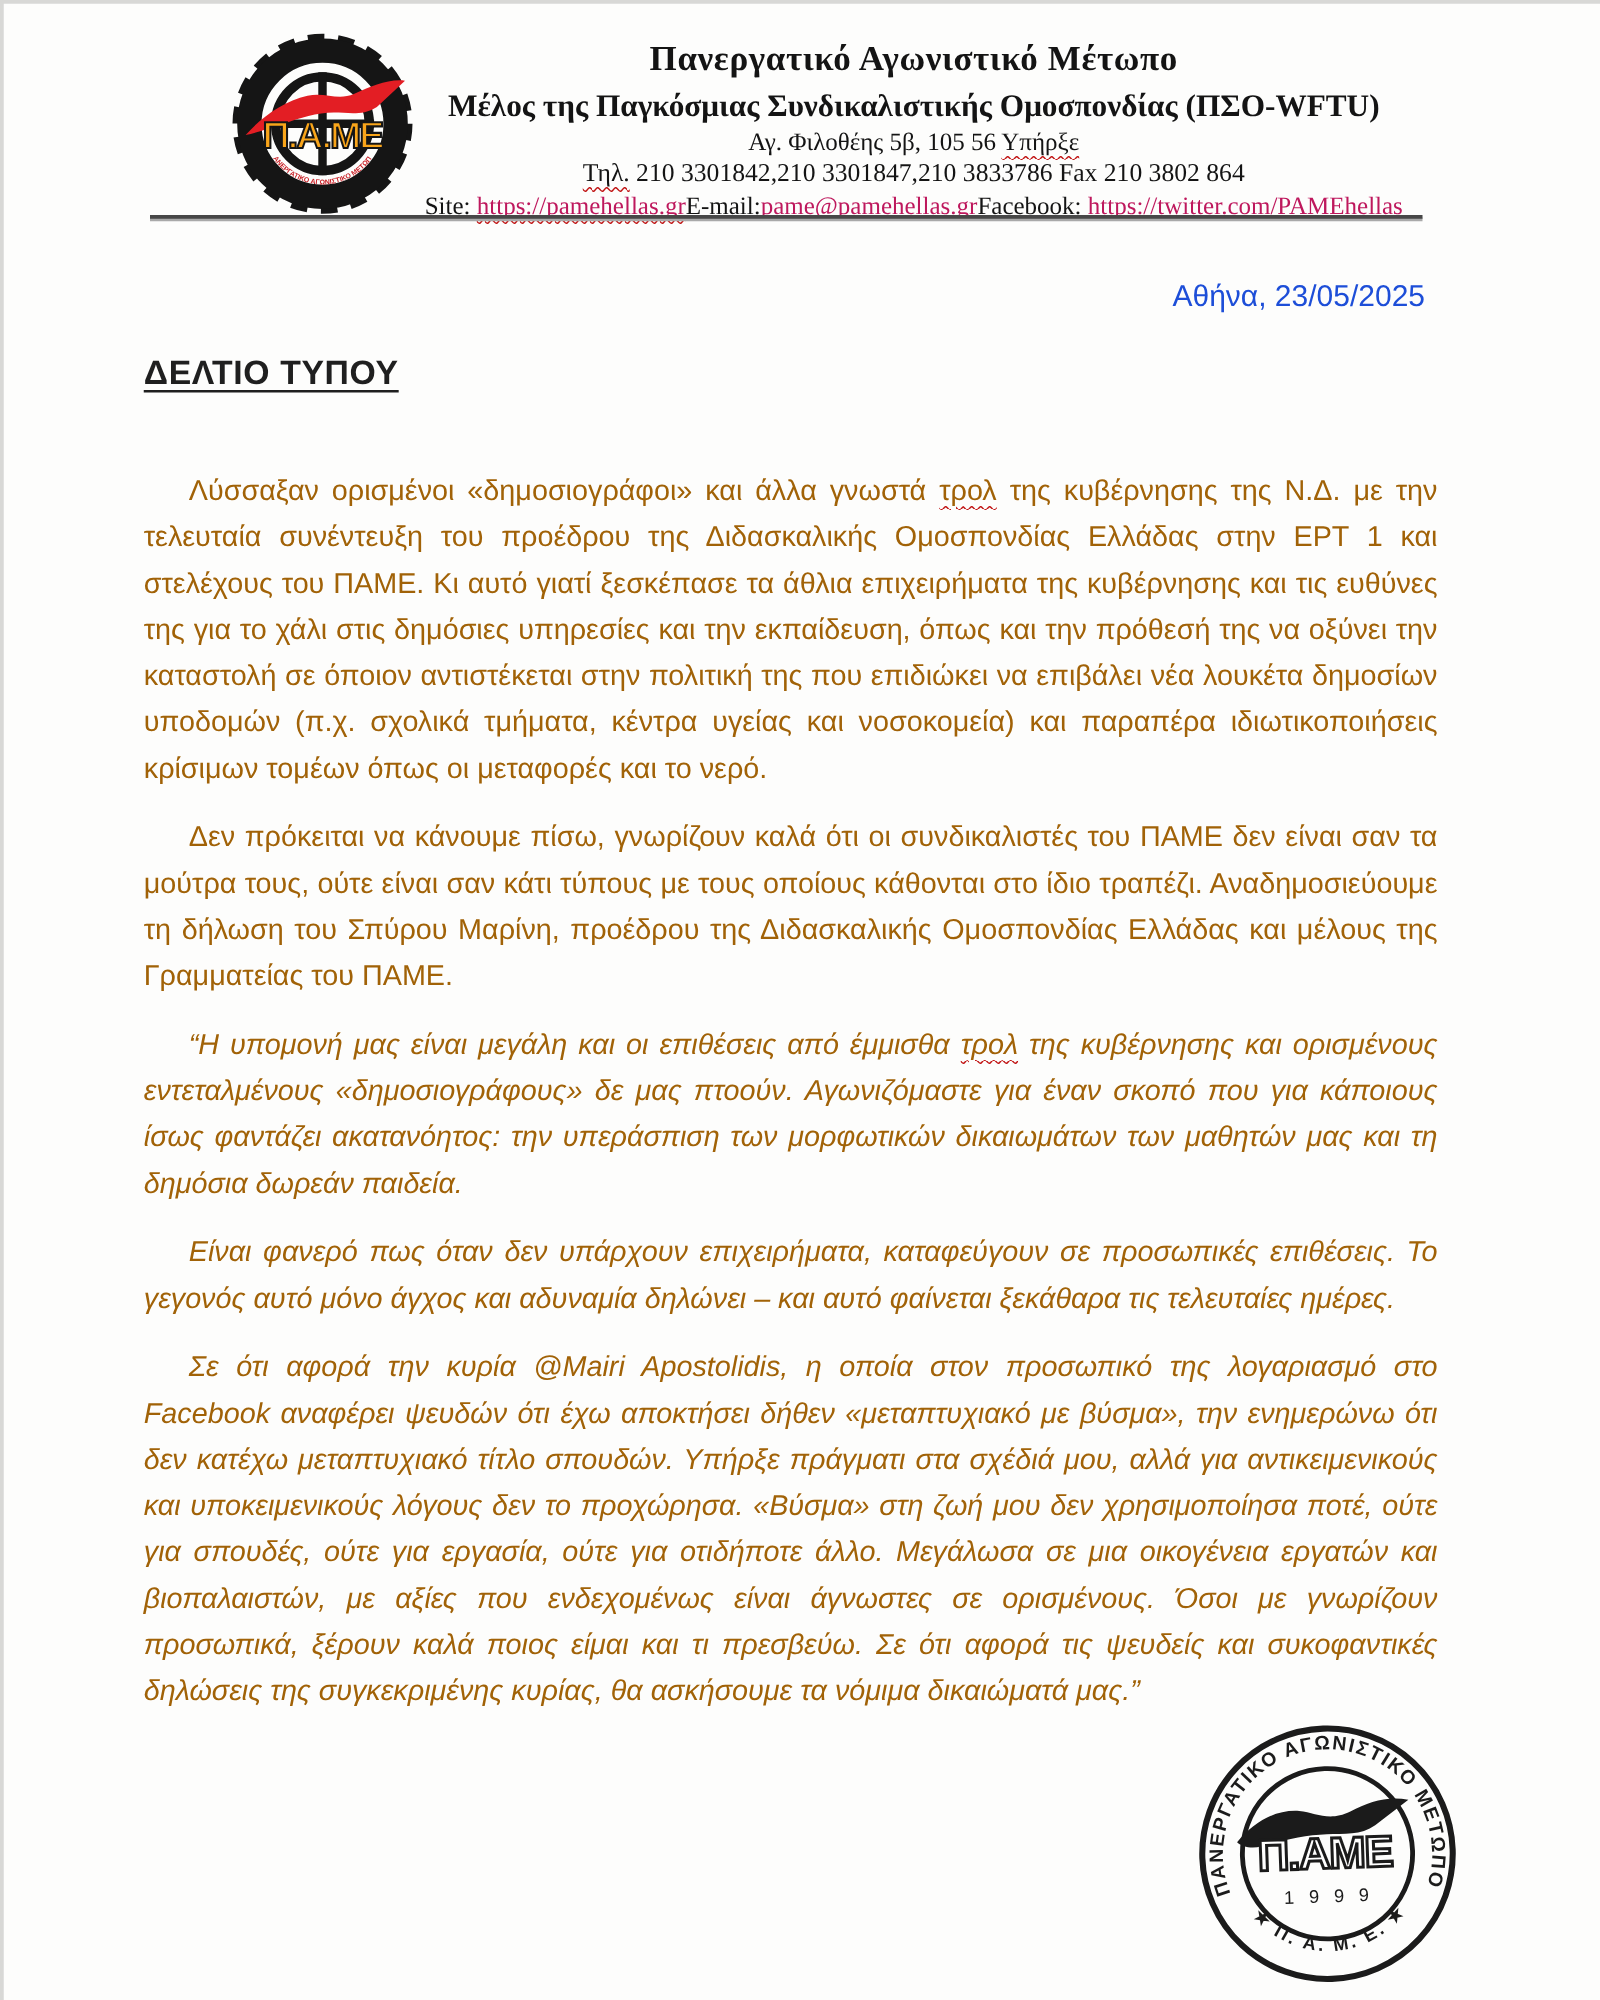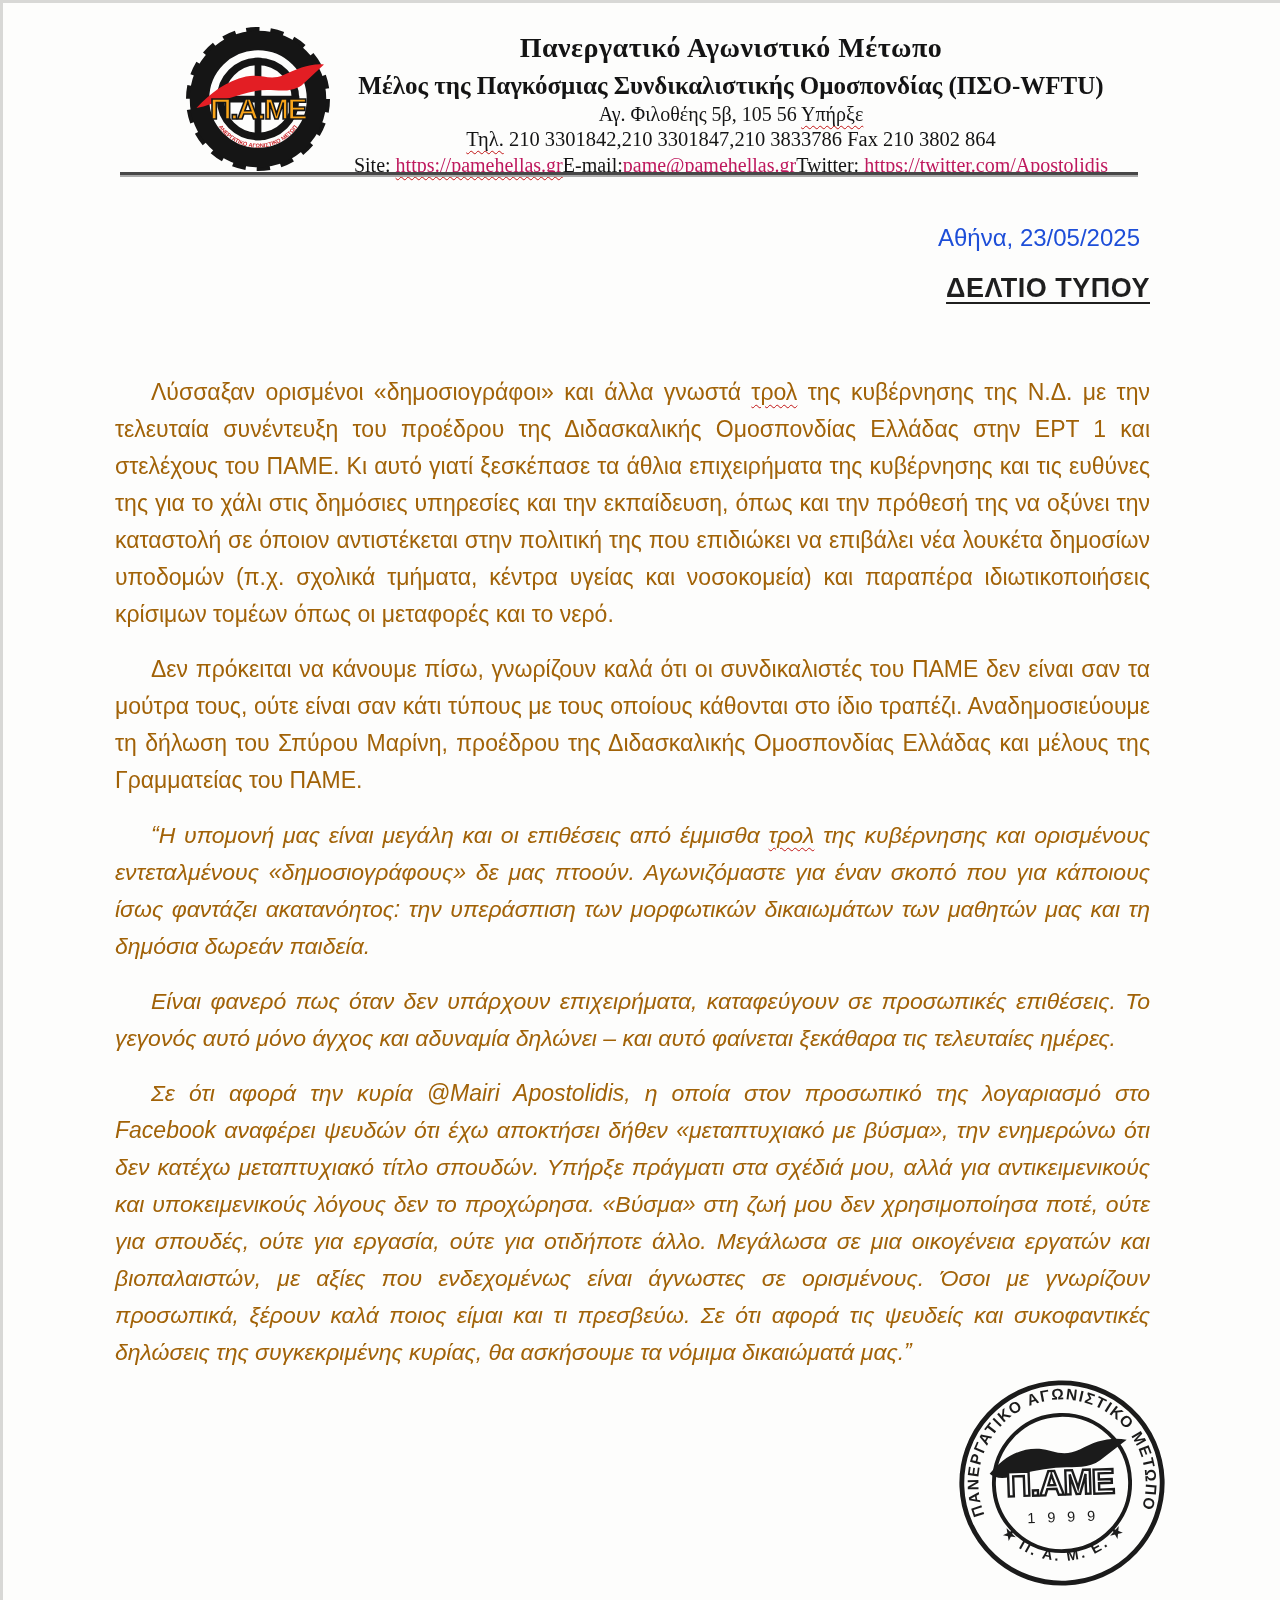--- a/index.html
+++ b/index.html
@@ -17,21 +17,21 @@
   .addr{font-size:20px;line-height:25px;}
   .phone{font-size:20.5px;line-height:25px;}
   .links{font-size:20px;line-height:26px;}
   .link{color:#be185d;text-decoration:none;cursor:pointer;}
   .link.u{text-decoration:underline;text-decoration-thickness:1.5px;}
   .sq{text-decoration:underline wavy #c11414;text-decoration-thickness:1px;text-underline-offset:4px;}
   .rule{position:absolute;left:120px;top:172px;width:1018px;height:3px;background:#474747;
     box-shadow:0 2px 0 #a9a9a9;}
   
   .dateline{position:absolute;top:224px;right:140px;font-size:24px;color:#1d4ed8;}
-  .doc-title{position:absolute;left:115px;top:273px;width:1035px;text-align:right;margin:0;
+  .doc-title{position:absolute;left:115px;top:283px;width:1035px;text-align:left;margin:0;
     font-size:27px;font-weight:bold;letter-spacing:0.5px;
     text-decoration:underline;text-decoration-thickness:2px;text-underline-offset:5px;}
   
   .body-col{position:absolute;left:115px;top:374px;width:1035px;}
   .body-col p{margin:0 0 18px 0;font-size:23px;line-height:37px;text-align:justify;
     text-indent:36px;color:#a16207;}
   .body-col p.it{font-style:italic;}
   
   .stamp{position:absolute;left:955px;top:1376px;width:214px;height:214px;transform:rotate(-2deg);}
 </style>
@@ -53,21 +53,21 @@
         <textPath href="#logoarc" startOffset="50%" text-anchor="middle">ΠΑΝΕΡΓΑΤΙΚΟ ΑΓΩΝΙΣΤΙΚΟ ΜΕΤΩΠΟ</textPath>
       </text>
     </svg>
   </div>
 
   <div class="head-text">
     <div class="org-name">Πανεργατικό Αγωνιστικό Μέτωπο</div>
     <div class="membership">Μέλος της Παγκόσμιας Συνδικαλιστικής Ομοσπονδίας (ΠΣΟ-WFTU)</div>
     <div class="addr"><span>Αγ. Φιλοθέης 5β,  105 56 </span><span class="sq">Υπήρξε</span></div>
     <div class="phone"><span class="sq">Τηλ.</span><span> 210 3301842,210 3301847,210 3833786   Fax  210 3802 864</span></div>
-    <div class="links"><span>Site: </span><a class="link u"><span class="sq">https://pamehellas.gr</span></a><span>E-mail:</span><a class="link">pame@pamehellas.gr</a><span>Twitter: </span><a class="link u">https://twitter.com/Apostolidis</a></div>
+    <div class="links"><span>Site: </span><a class="link u"><span class="sq">https://pamehellas.gr</span></a><span>E-mail:</span><a class="link">pame@pamehellas.gr</a><span>Facebook: </span><a class="link u">https://twitter.com/PAMEhellas</a></div>
   </div>
 
   <div class="rule"></div>
 
   <div class="dateline">Αθήνα, 23/05/2025</div>
   <h1 class="doc-title">ΔΕΛΤΙΟ ΤΥΠΟΥ</h1>
 
   <div class="body-col">
     <p><span>Λύσσαξαν ορισμένοι «δημοσιογράφοι» και άλλα γνωστά </span><span class="sq">τρολ</span><span> της κυβέρνησης της Ν.Δ. με την τελευταία συνέντευξη του προέδρου της Διδασκαλικής Ομοσπονδίας Ελλάδας στην ΕΡΤ 1 και στελέχους του ΠΑΜΕ. Κι αυτό γιατί ξεσκέπασε τα άθλια επιχειρήματα της κυβέρνησης και τις ευθύνες της για το χάλι στις δημόσιες υπηρεσίες και την εκπαίδευση, όπως και την πρόθεσή της να οξύνει την καταστολή σε όποιον αντιστέκεται στην πολιτική της που επιδιώκει να επιβάλει νέα λουκέτα δημοσίων υποδομών (π.χ. σχολικά τμήματα, κέντρα υγείας και νοσοκομεία) και παραπέρα ιδιωτικοποιήσεις κρίσιμων τομέων όπως οι μεταφορές και το νερό.</span></p>
     <p>Δεν πρόκειται να κάνουμε πίσω, γνωρίζουν καλά ότι οι συνδικαλιστές του ΠΑΜΕ δεν είναι σαν τα μούτρα τους, ούτε είναι σαν κάτι τύπους με τους οποίους κάθονται στο ίδιο τραπέζι. Αναδημοσιεύουμε τη δήλωση του Σπύρου Μαρίνη, προέδρου της Διδασκαλικής Ομοσπονδίας Ελλάδας και μέλους της Γραμματείας του ΠΑΜΕ.</p>

